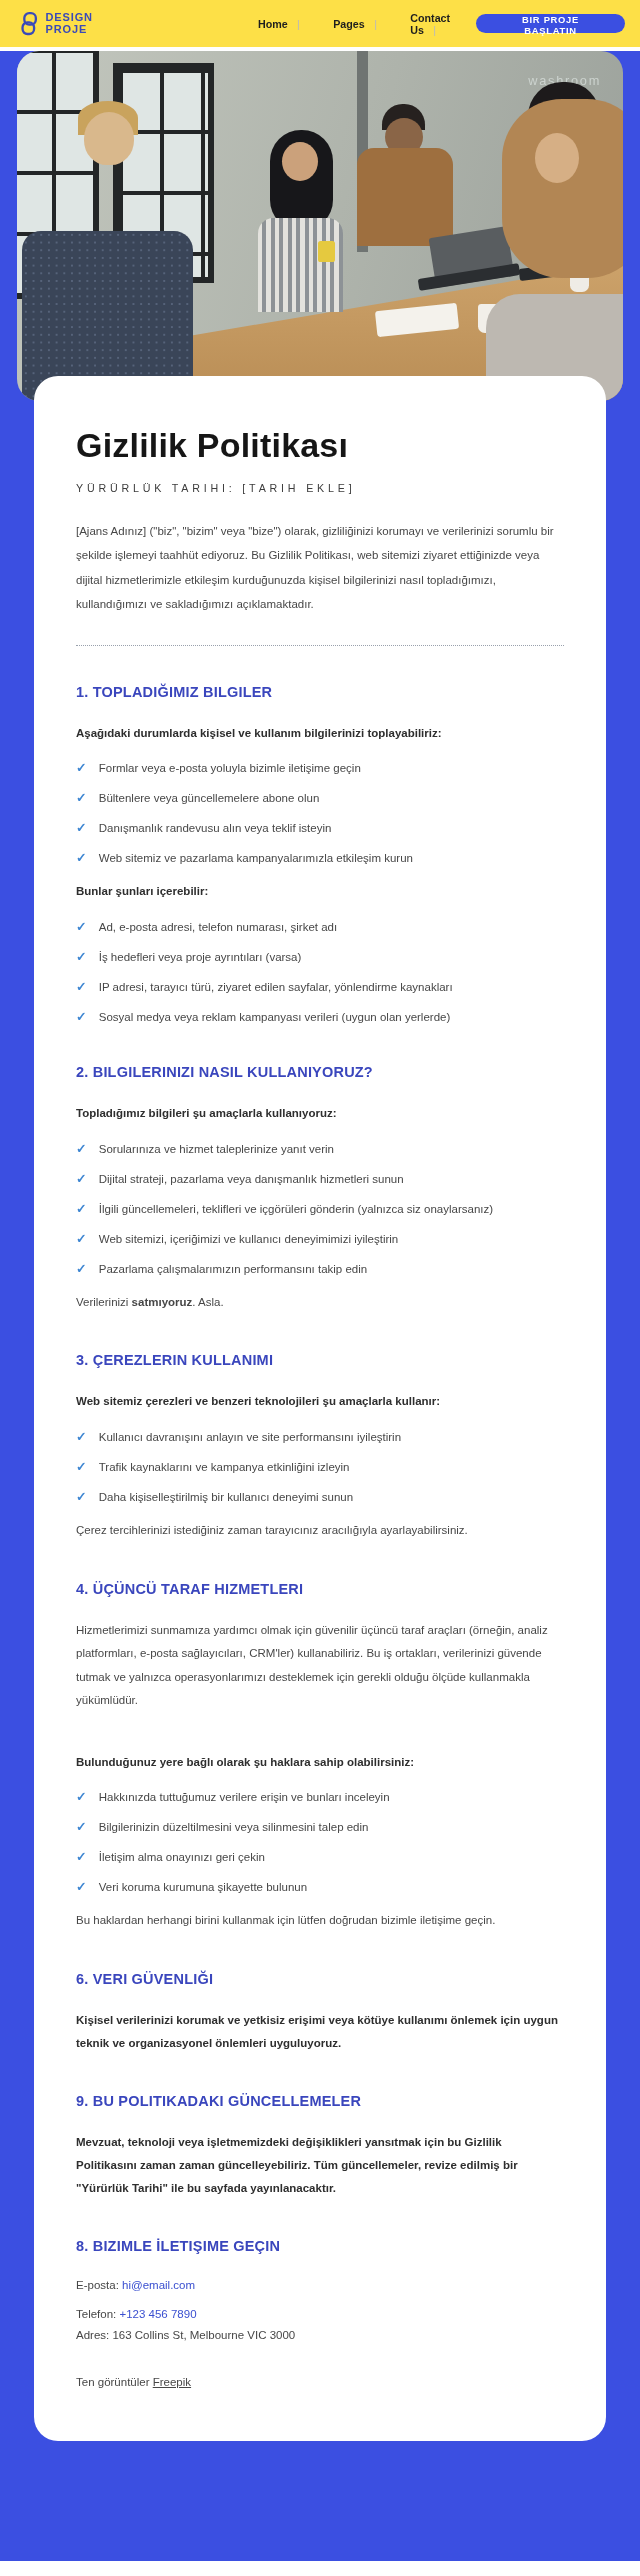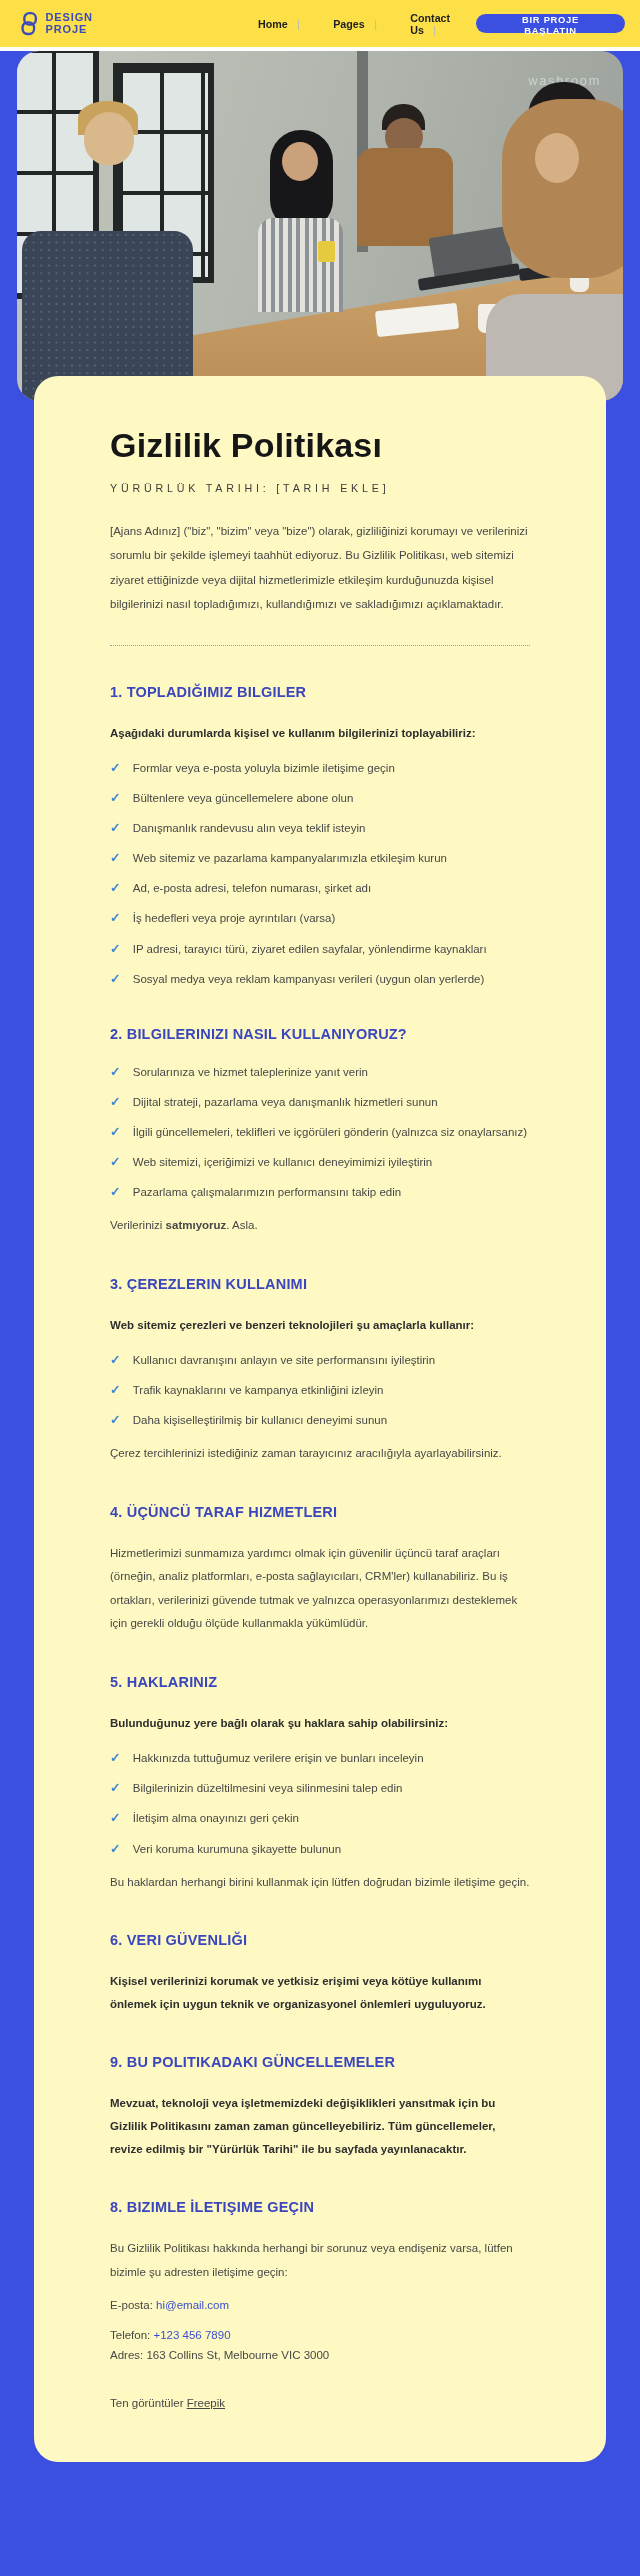--- a/index.html
+++ b/index.html
@@ -57,22 +57,22 @@
   .h-lap1 { left:415px; top:181px; width:79px; height:50px; transform:rotate(-9deg); background:#595d60; }
   .h-lap1b { left:401px; top:220px; width:102px; height:12px; transform:rotate(-9deg); background:#2b2e31; }
   .h-lap2 { left:512px; top:167px; width:73px; height:53px; transform:rotate(-7deg); background:#3c3f42; }
   .h-lap2b { left:502px; top:212px; width:99px; height:12px; transform:rotate(-7deg); background:#26292c; }
   .h-cup1 { left:461px; top:253px; width:22px; height:29px; border-radius:3.4px 3.4px 6.8px 6.8px; background:#f2efe9; }
   .h-cup2 { left:553px; top:215px; width:19px; height:25.6px; border-radius:3.4px 3.4px 6.8px 6.8px; background:#efece6; }
   .h-paper { left:359px; top:256px; width:82px; height:25.6px; transform:rotate(-6deg); border-radius:3.4px; background:#f4f2ec; }
   .h-mug { left:301px; top:190px; width:17px; height:20.5px; border-radius:2.6px; background:#e5c93f; }
 
   
-  .card { position:relative; z-index:2; margin:-25.6px 34px 0; background:#fef9c3; border-radius:24px;
-          padding:50px 76px 53px; }
+  .card { position:relative; z-index:2; margin:-25.6px 34px 0; background:#ffffff; border-radius:24px;
+          padding:50px 42px 53px; }
   .page-title { font-size:34px; font-weight:700; color:#161616; letter-spacing:0.2px; margin-bottom:17px; }
   .effective { font-size:10.7px; letter-spacing:3.8px; color:#3c3c3c; margin-bottom:25.6px; }
   .intro { font-size:11.5px; line-height:2.1; color:#474747; }
   .dotted-divider { border:none; border-top:1.7px dotted #99a1ad; margin:29px 0 5.1px; }
   .policy-section { margin-top:38px; }
   .sec-h { font-size:14.5px; font-weight:700; color:#3a46bd; margin-bottom:22px; letter-spacing:0.2px; }
   .lead { font-size:11.5px; font-weight:700; color:#2e2e2e; line-height:2.0; margin-bottom:15.4px; }
   .para { font-size:11.5px; color:#474747; line-height:2.05; margin-bottom:12px; }
   .checks { list-style:none; margin:0 0 8.5px; }
   .checks li { display:flex; align-items:flex-start; gap:12px; font-size:11.5px; color:#474747;
@@ -162,20 +162,21 @@
             </li>
             <li>
               <span class="check">✓</span>
               <span>Danışmanlık randevusu alın veya teklif isteyin</span>
             </li>
             <li>
               <span class="check">✓</span>
               <span>Web sitemiz ve pazarlama kampanyalarımızla etkileşim kurun</span>
             </li>
           </ul>
+          <p class="lead">Bunlar şunları içerebilir:</p>
           <ul class="checks">
             <li>
               <span class="check">✓</span>
               <span>Ad, e-posta adresi, telefon numarası, şirket adı</span>
             </li>
             <li>
               <span class="check">✓</span>
               <span>İş hedefleri veya proje ayrıntıları (varsa)</span>
             </li>
             <li>
@@ -183,20 +184,21 @@
               <span>IP adresi, tarayıcı türü, ziyaret edilen sayfalar, yönlendirme kaynakları</span>
             </li>
             <li>
               <span class="check">✓</span>
               <span>Sosyal medya veya reklam kampanyası verileri (uygun olan yerlerde)</span>
             </li>
           </ul>
         </section>
         <section class="policy-section">
           <h2 class="sec-h">2. BILGILERINIZI NASIL KULLANIYORUZ?</h2>
+          <p class="lead">Topladığımız bilgileri şu amaçlarla kullanıyoruz:</p>
           <ul class="checks">
             <li>
               <span class="check">✓</span>
               <span>Sorularınıza ve hizmet taleplerinize yanıt verin</span>
             </li>
             <li>
               <span class="check">✓</span>
               <span>Dijital strateji, pazarlama veya danışmanlık hizmetleri sunun</span>
             </li>
             <li>
@@ -231,21 +233,20 @@
               <span>Daha kişiselleştirilmiş bir kullanıcı deneyimi sunun</span>
             </li>
           </ul>
           <p class="para">Çerez tercihlerinizi istediğiniz zaman tarayıcınız aracılığıyla ayarlayabilirsiniz.</p>
         </section>
         <section class="policy-section">
           <h2 class="sec-h">4. ÜÇÜNCÜ TARAF HIZMETLERI</h2>
           <p class="para">Hizmetlerimizi sunmamıza yardımcı olmak için güvenilir üçüncü taraf araçları (örneğin, analiz platformları, e-posta sağlayıcıları, CRM'ler) kullanabiliriz. Bu iş ortakları, verilerinizi güvende tutmak ve yalnızca operasyonlarımızı desteklemek için gerekli olduğu ölçüde kullanmakla yükümlüdür.</p>
         </section>
         <section class="policy-section">
-          <h2 class="sec-h">5. HAKLARINIZ</h2>
           <p class="lead">Bulunduğunuz yere bağlı olarak şu haklara sahip olabilirsiniz:</p>
           <ul class="checks">
             <li>
               <span class="check">✓</span>
               <span>Hakkınızda tuttuğumuz verilere erişin ve bunları inceleyin</span>
             </li>
             <li>
               <span class="check">✓</span>
               <span>Bilgilerinizin düzeltilmesini veya silinmesini talep edin</span>
             </li>
@@ -263,21 +264,20 @@
         <section class="policy-section">
           <h2 class="sec-h">6. VERI GÜVENLIĞI</h2>
           <p class="lead">Kişisel verilerinizi korumak ve yetkisiz erişimi veya kötüye kullanımı önlemek için uygun teknik ve organizasyonel önlemleri uyguluyoruz.</p>
         </section>
         <section class="policy-section">
           <h2 class="sec-h">9. BU POLITIKADAKI GÜNCELLEMELER</h2>
           <p class="lead">Mevzuat, teknoloji veya işletmemizdeki değişiklikleri yansıtmak için bu Gizlilik Politikasını zaman zaman güncelleyebiliriz. Tüm güncellemeler, revize edilmiş bir "Yürürlük Tarihi" ile bu sayfada yayınlanacaktır.</p>
         </section>
         <section class="policy-section">
           <h2 class="sec-h">8. BIZIMLE İLETIŞIME GEÇIN</h2>
-          <p class="para">Bu Gizlilik Politikası hakkında herhangi bir sorunuz veya endişeniz varsa, lütfen bizimle şu adresten iletişime geçin:</p>
           <p class="contact-line">E-posta: <a class="blue-link">hi@email.com</a></p>
           <p class="contact-line">Telefon: <a class="blue-link">+123 456 7890</a></p>
           <p class="para">Adres: 163 Collins St, Melbourne VIC 3000</p>
           <p class="credit">Ten görüntüler <a class="credit-link">Freepik</a></p>
         </section>
       </div>
   </main>
 
   <section class="contact">
     

